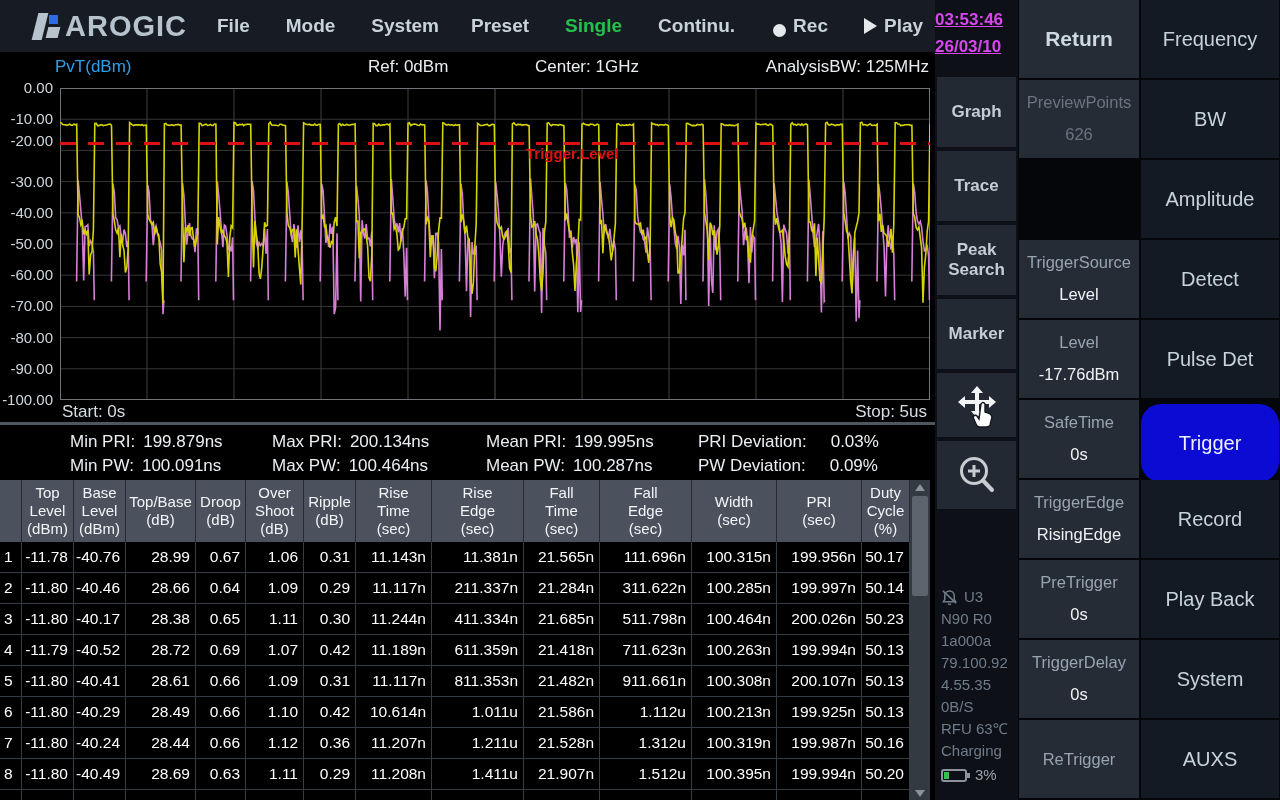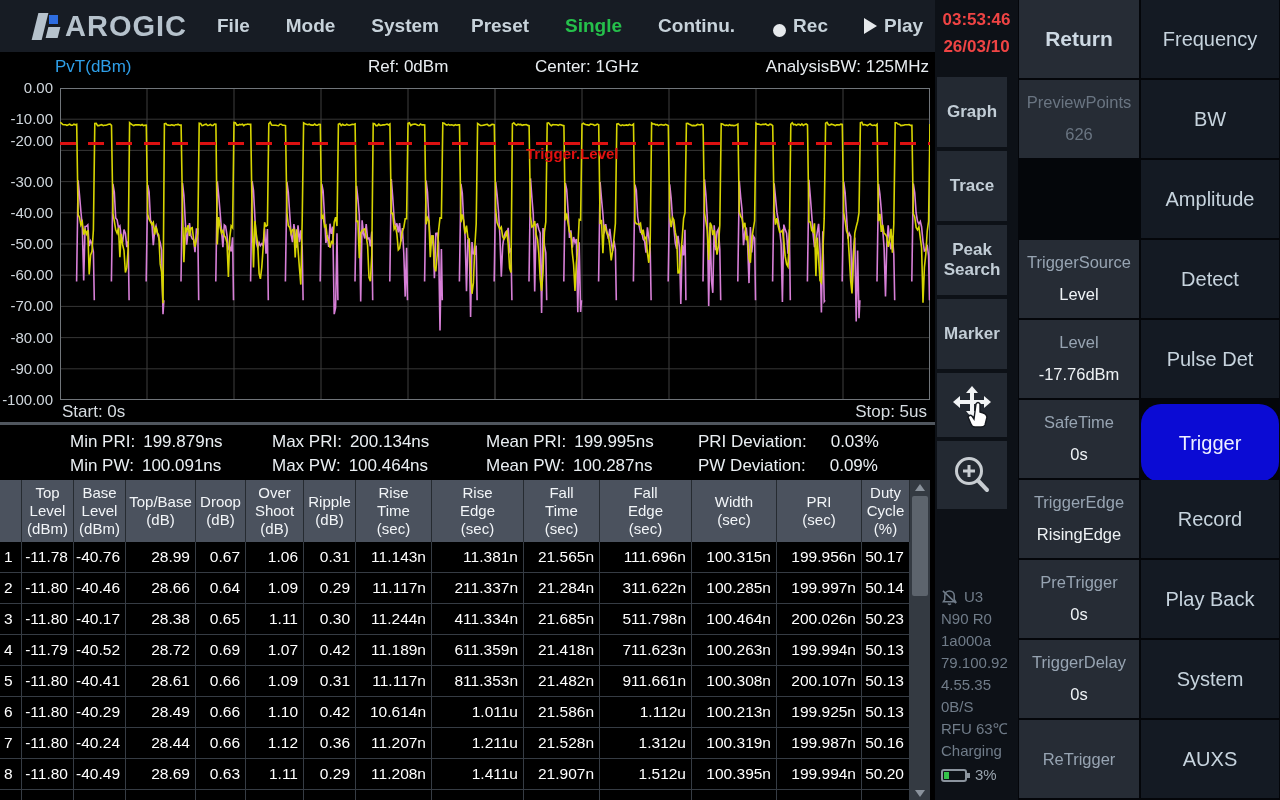--- a/index.html
+++ b/index.html
@@ -64,23 +64,23 @@
   
   .vscroll { position:absolute; left:910px; top:480px; width:20px; height:320px; background:#343a42; }
   .vs-arrow { position:absolute; left:0; width:20px; height:14px; display:flex; align-items:center; justify-content:center; }
   .vs-tri-up { width:0;height:0;border-left:5px solid transparent;border-right:5px solid transparent;border-bottom:7px solid #8a929c; }
   .vs-tri-dn { width:0;height:0;border-left:5px solid transparent;border-right:5px solid transparent;border-top:7px solid #8a929c; }
   .vs-thumb { position:absolute; left:2px; width:16px; top:16px; height:100px; background:#5d646d; border-radius:2px; }
 
   
   #rightpanel { position:absolute; left:935px; top:0; width:345px; height:800px; background:#04060a; }
   .col1 { position:absolute; left:0; top:0; width:83px; height:800px; background:#0d1117; }
-  .clock { position:absolute; left:0; top:6px; width:83px; text-align:center;
-    font-size:17px; font-weight:700; color:#ef4444; line-height:1.6; }
-  .sbtn { position:absolute; left:2px; width:70px; background:#232932; color:#c2cdd6;
+  .clock { position:absolute; left:0; top:6px; width:83px; text-align:left;
+    font-size:17px; font-weight:700; color:#d946ef; line-height:1.6;text-decoration:underline; }
+  .sbtn { position:absolute; left:2px; width:79px; background:#232932; color:#c2cdd6;
     font-size:17px; font-weight:700; display:flex; align-items:center; justify-content:center;
     text-align:center; line-height:1.15; }
   .status { position:absolute; left:6px; top:586px; width:74px; color:#707c89; font-size:15px; line-height:22px; }
   .status-row { display:flex; align-items:center; gap:6px; }
   .battery-row { display:flex; align-items:center; gap:8px; margin-top:2px; color:#9aa5af; }
   .batt { position:relative; width:26px; height:13px; border:2px solid #8b949e; border-radius:3px; }
   .batt:after { content:""; position:absolute; right:-5px; top:2px; width:3px; height:5px; background:#8b949e; }
   .batt-fill { position:absolute; left:1px; top:1px; width:5px; height:7px; background:#35c24a; }
 
   .col2 { position:absolute; left:83px; top:0; width:122px; height:800px; background:#04060a; }

